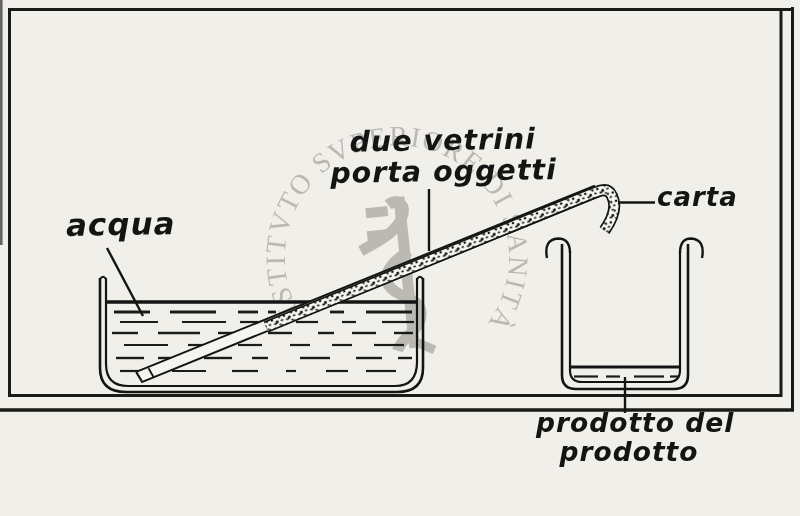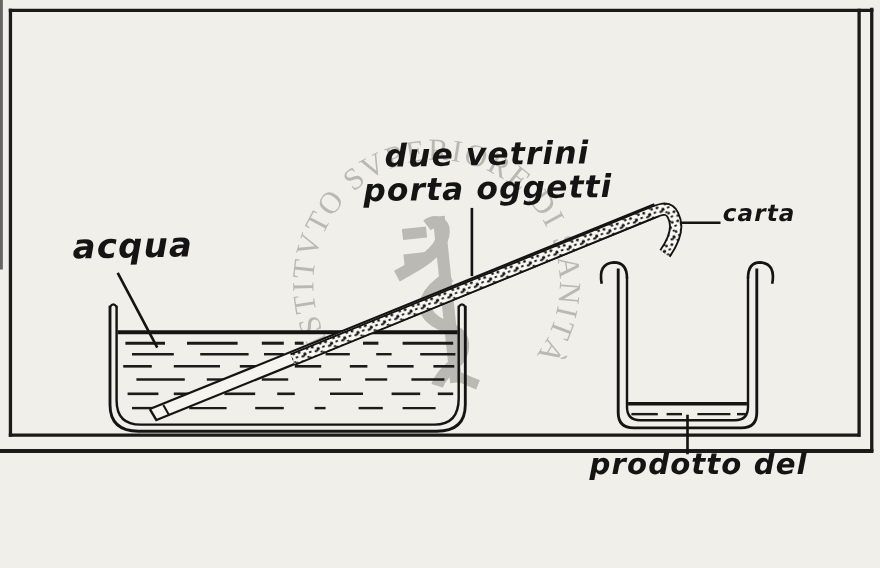--- a/index.html
+++ b/index.html
@@ -1,21 +1,21 @@
 <!DOCTYPE html>
 <html><head>
 <meta charset="utf-8">
 <style>
   html,body{margin:0;padding:0;width:800px;height:516px;overflow:hidden;background:#e9e7e0;}
   .stage{position:relative;width:800px;height:516px;background:#f1efe9;font-family:"DejaVu Sans",sans-serif;}
   .stage svg{position:absolute;left:0;top:0;}
   .lbl{position:absolute;color:#141414;font-style:italic;font-weight:bold;letter-spacing:1px;white-space:nowrap;}
   .lbl-acqua{left:66px;top:206px;font-size:31px;transform:rotate(-1deg);}
   .lbl-vetrini{left:330px;top:125px;width:226px;font-size:28.5px;line-height:31px;text-align:center;transform:rotate(-1deg);}
-  .lbl-carta{left:657px;top:182px;font-size:21px;}
+  .lbl-carta{left:657px;top:182px;font-size:26px;}
   .lbl-sol{left:536px;top:408px;width:186px;font-size:26.5px;line-height:29px;text-align:center;}
 </style>
 </head>
 <body>
 
 <div class="stage">
 
 <svg width="800" height="516" viewBox="0 0 800 516">
   <defs>
     <pattern id="stip" width="13" height="9" patternUnits="userSpaceOnUse" patternTransform="rotate(-22)">
@@ -138,15 +138,16 @@
 </svg>
 
 <div class="lbl lbl-acqua">acqua</div>
 <div class="lbl lbl-vetrini">
   <div>due vetrini</div>
   <div>porta oggetti</div>
 </div>
 <div class="lbl lbl-carta">carta</div>
 <div class="lbl lbl-sol">
   <div>prodotto del</div>
+  <div>prodotto</div>
 </div>
 
 </div>
 
 </body></html>

